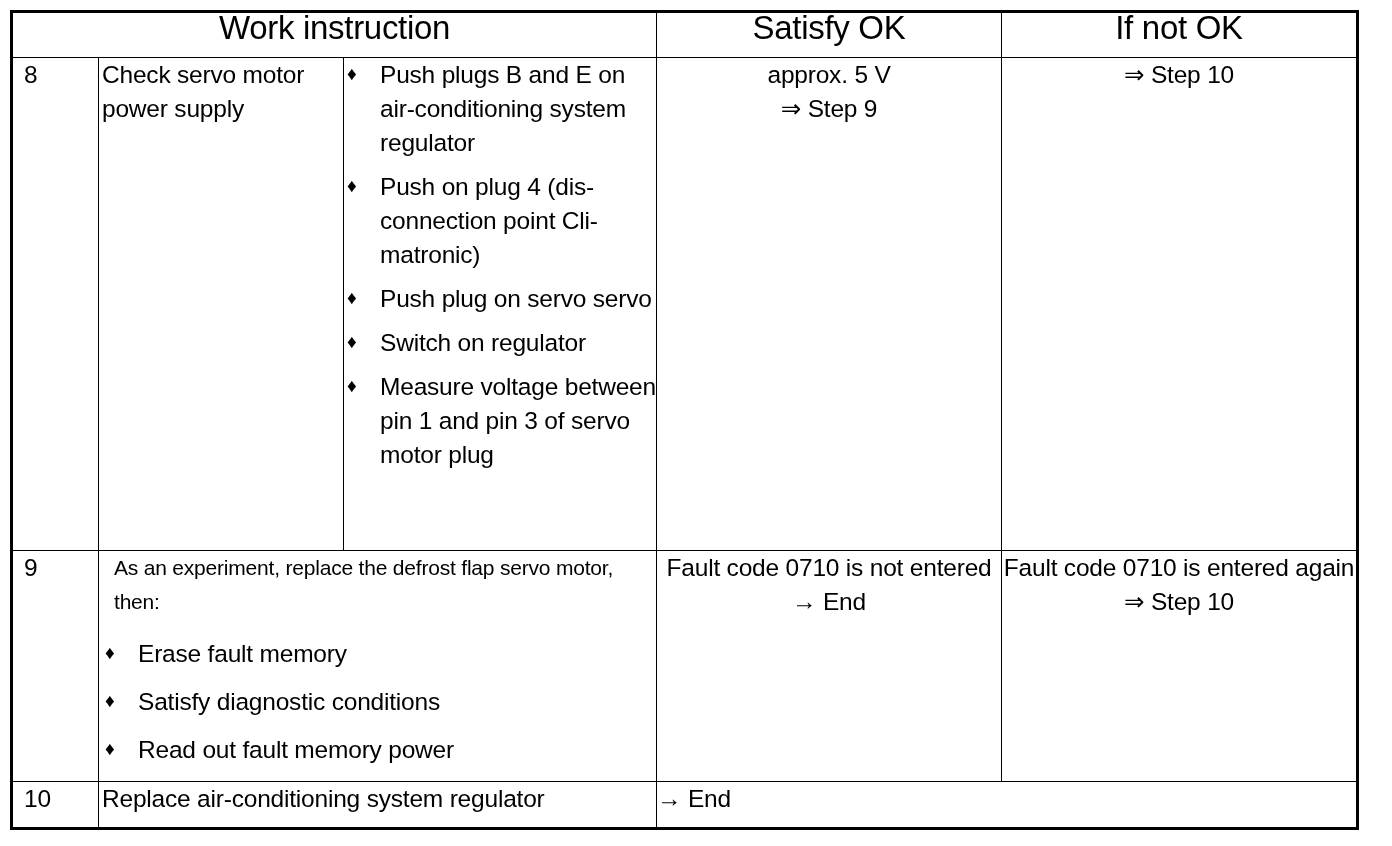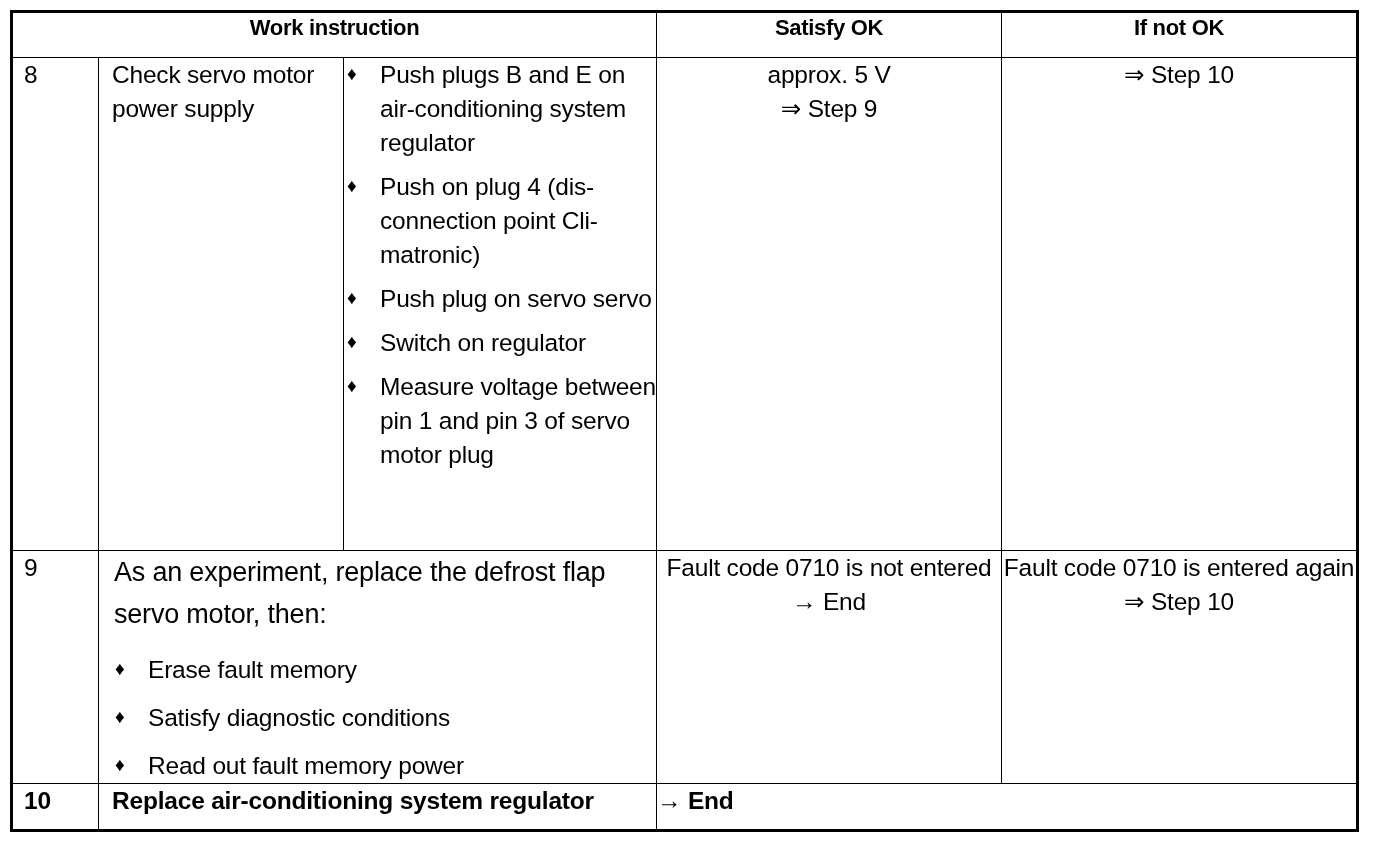--- a/index.html
+++ b/index.html
@@ -51,47 +51,47 @@
   col.c-steps   { width: 313px; }
   col.c-ok      { width: 345px; }
   col.c-notok   { width: 356px; }
 
   
   .hdr-row th {
     border-bottom: 3px solid #000000;
     height: 44px;
   }
   .hdr-cell {
-    font-weight: bold;
-    font-size: 22px;
+    font-weight: normal;
+    font-size: 33px;
     line-height: 30px;
     font-family: "Liberation Sans", sans-serif;
     letter-spacing: -0.3px;
     padding: 7px 0 0 17px;
     white-space: nowrap;
   }
 
   
   .cell {
     font-size: 24.5px;
     line-height: 34px;
     letter-spacing: -0.2px;
     padding: 9px 10px 12px 12px;
   }
   .cell.num {
     padding-left: 11px;
   }
   .cell.pad-l {
-    padding-left: 13px;
+    padding-left: 3px;
   }
 
   
   .row-8 td  { height: 492px; }
   .row-9 td  { height: 230px; }
-  .row-10 td { height: 45px; font-weight: bold; }
+  .row-10 td { height: 45px; }
 
   .row-9 td { border-top: 3px solid #000000; }
   .row-10 td { border-top: 3px solid #000000; }
 
   
   ul.bullets {
     list-style: none;
     margin: 0;
     padding: 0;
   }
@@ -112,24 +112,24 @@
     line-height: 34px;
   }
 
   .steps-cell {
     padding: 9px 10px 10px 9px;
   }
   .steps-cell ul.bullets li { margin-bottom: 10px; }
 
   
   .r9-intro {
-    font-size: 27px;
-    line-height: 42px;
+    font-size: 21px;
+    line-height: 34px;
     letter-spacing: -0.2px;
-    margin: 0 0 18px 2px;
+    margin: 0 0 18px 12px;
   }
   .r9-list li { margin-bottom: 9px; }
   .r9-list li { padding-left: 41px; }
   .r9-list li .bullet-glyph { left: 8px; }
 
   .nowrap { white-space: nowrap; }
   .block { display: block; text-align: center; }
 </style>
 </head>
 <body>

